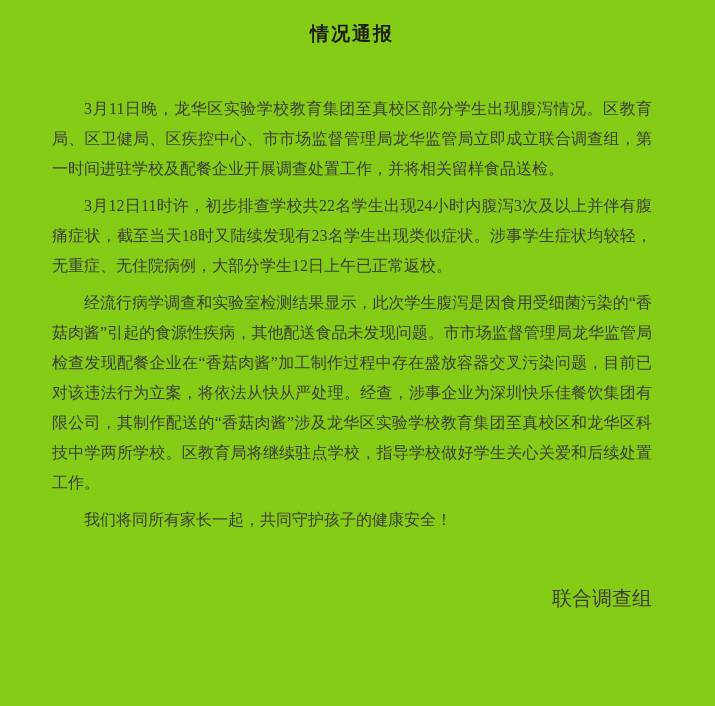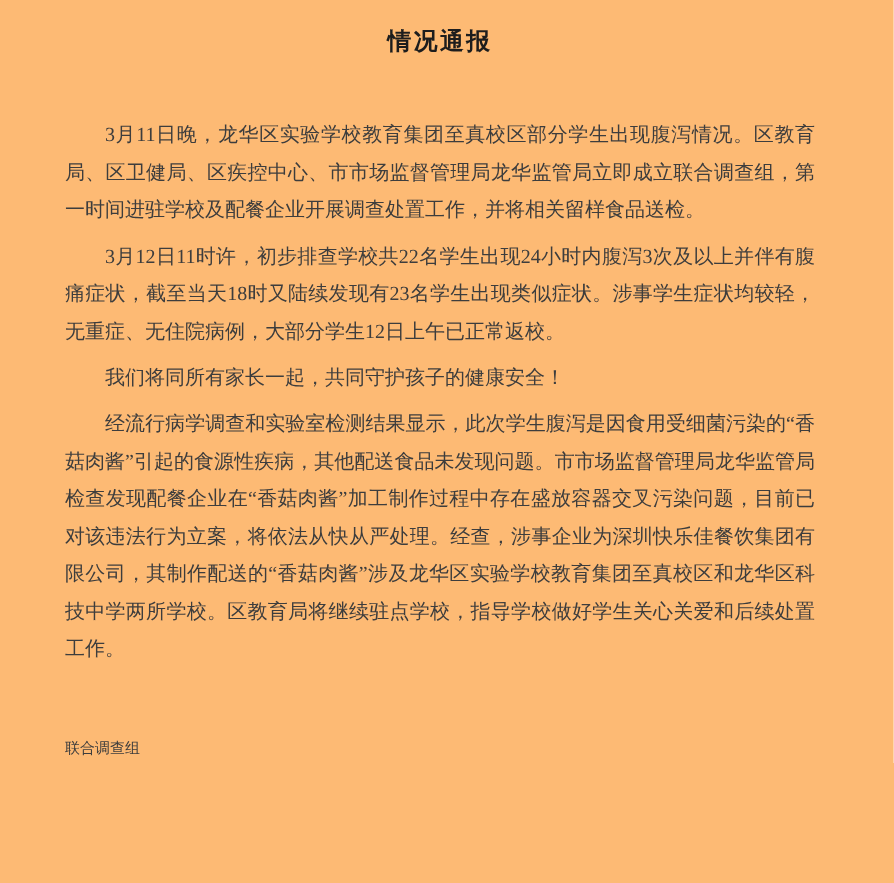--- a/index.html
+++ b/index.html
@@ -5,21 +5,21 @@
   html, body {
     margin: 0;
     padding: 0;
     background: #ffffff;
   }
   .page {
     position: relative;
     width: 715px;
     height: 706px;
     box-sizing: border-box;
-    background: #fdba74;
+    background: #84cc16;
     font-family: "Liberation Sans", "DejaVu Sans", sans-serif;
     color: #3d3d3d;
     padding: 22px 63px 0 52px;
     overflow: hidden;
   }
   .notice-title {
     margin: 0;
     text-align: center;
     font-size: 19px;
     line-height: 23px;
@@ -35,37 +35,37 @@
     font-size: 16px;
     line-height: 30px;
     text-align: justify;
     text-justify: inter-ideograph;
     text-indent: 2em;
     word-break: break-all;
     font-family: Liberation Serif, serif;
   }
   .signature-block {
     margin-top: 50px;
-    text-align: left;
-    font-size: 12px;
+    text-align: right;
+    font-size: 20px;
     line-height: 27px;
   }
   .signature-block div {
     margin: 0;
   }
 </style>
 </head>
 <body>
 
 <div class="page">
   <h1 class="notice-title">情况通报</h1>
 
   <div class="notice-body">
     <p>3月11日晚，龙华区实验学校教育集团至真校区部分学生出现腹泻情况。区教育局、区卫健局、区疾控中心、市市场监督管理局龙华监管局立即成立联合调查组，第一时间进驻学校及配餐企业开展调查处置工作，并将相关留样食品送检。</p>
     <p>3月12日11时许，初步排查学校共22名学生出现24小时内腹泻3次及以上并伴有腹痛症状，截至当天18时又陆续发现有23名学生出现类似症状。涉事学生症状均较轻，无重症、无住院病例，大部分学生12日上午已正常返校。</p>
+    <p>经流行病学调查和实验室检测结果显示，此次学生腹泻是因食用受细菌污染的“香菇肉酱”引起的食源性疾病，其他配送食品未发现问题。市市场监督管理局龙华监管局检查发现配餐企业在“香菇肉酱”加工制作过程中存在盛放容器交叉污染问题，目前已对该违法行为立案，将依法从快从严处理。经查，涉事企业为深圳快乐佳餐饮集团有限公司，其制作配送的“香菇肉酱”涉及龙华区实验学校教育集团至真校区和龙华区科技中学两所学校。区教育局将继续驻点学校，指导学校做好学生关心关爱和后续处置工作。</p>
     <p>我们将同所有家长一起，共同守护孩子的健康安全！</p>
-    <p>经流行病学调查和实验室检测结果显示，此次学生腹泻是因食用受细菌污染的“香菇肉酱”引起的食源性疾病，其他配送食品未发现问题。市市场监督管理局龙华监管局检查发现配餐企业在“香菇肉酱”加工制作过程中存在盛放容器交叉污染问题，目前已对该违法行为立案，将依法从快从严处理。经查，涉事企业为深圳快乐佳餐饮集团有限公司，其制作配送的“香菇肉酱”涉及龙华区实验学校教育集团至真校区和龙华区科技中学两所学校。区教育局将继续驻点学校，指导学校做好学生关心关爱和后续处置工作。</p>
   </div>
 
   <div class="signature-block">
     <div>联合调查组</div>
   </div>
 </div>
 
 </body></html>

